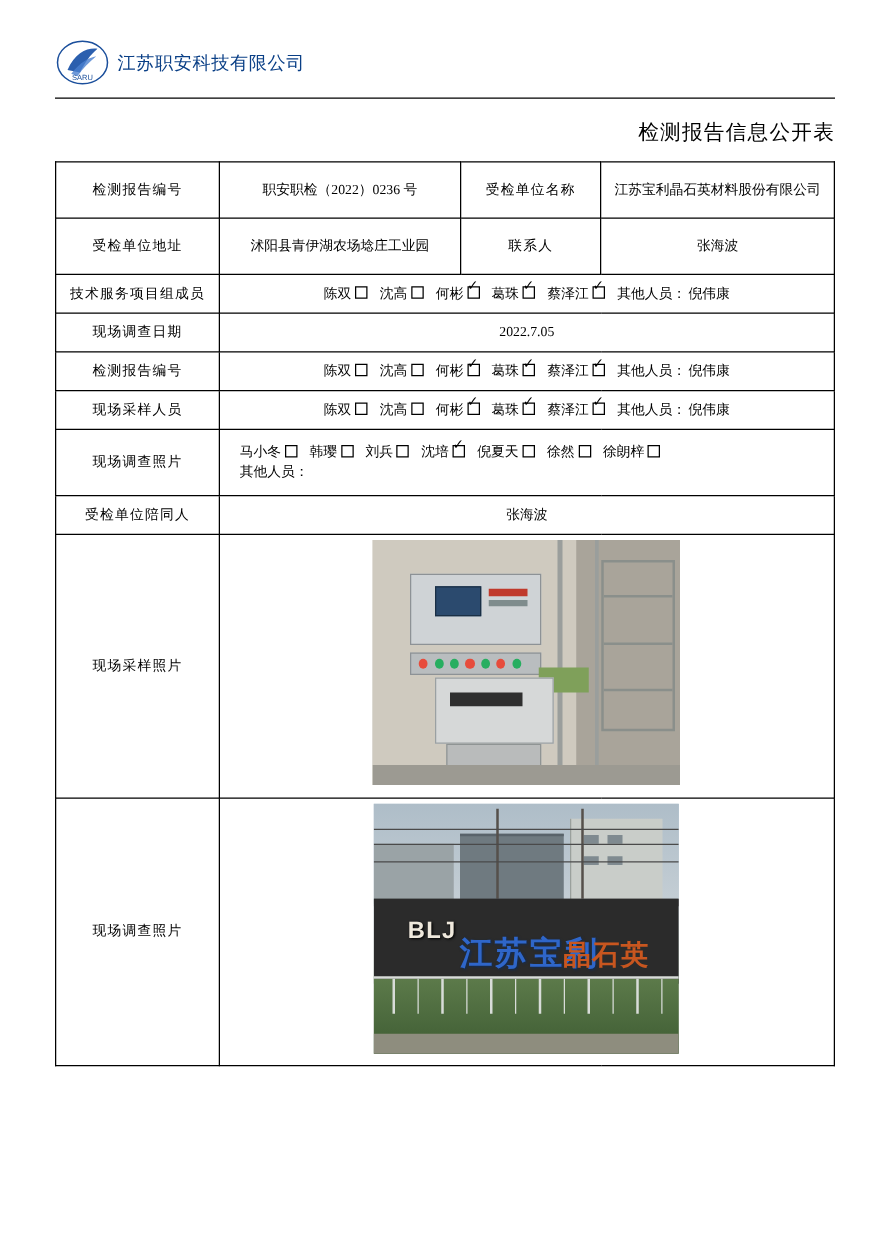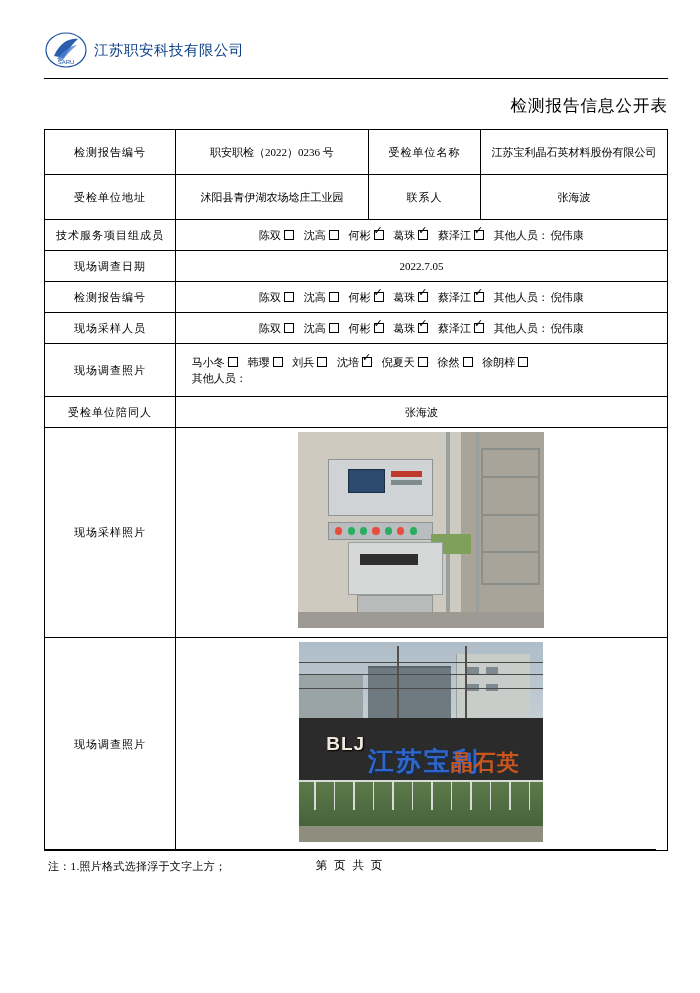--- a/index.html
+++ b/index.html
@@ -458,16 +458,14 @@
                 <span style="left:86%"></span>
                 <span style="left:94%"></span>
             </div>
             <div class="p1-ground"></div>
           </div>
         </td>
       </tr>
     </tbody>
   </table>
 
-  <div class="notes">注：1.照片格式选择浮于文字上方；</div>
-
-  <div class="footer">第  页 共   页</div>
+
 </div>
 
 </body></html>

